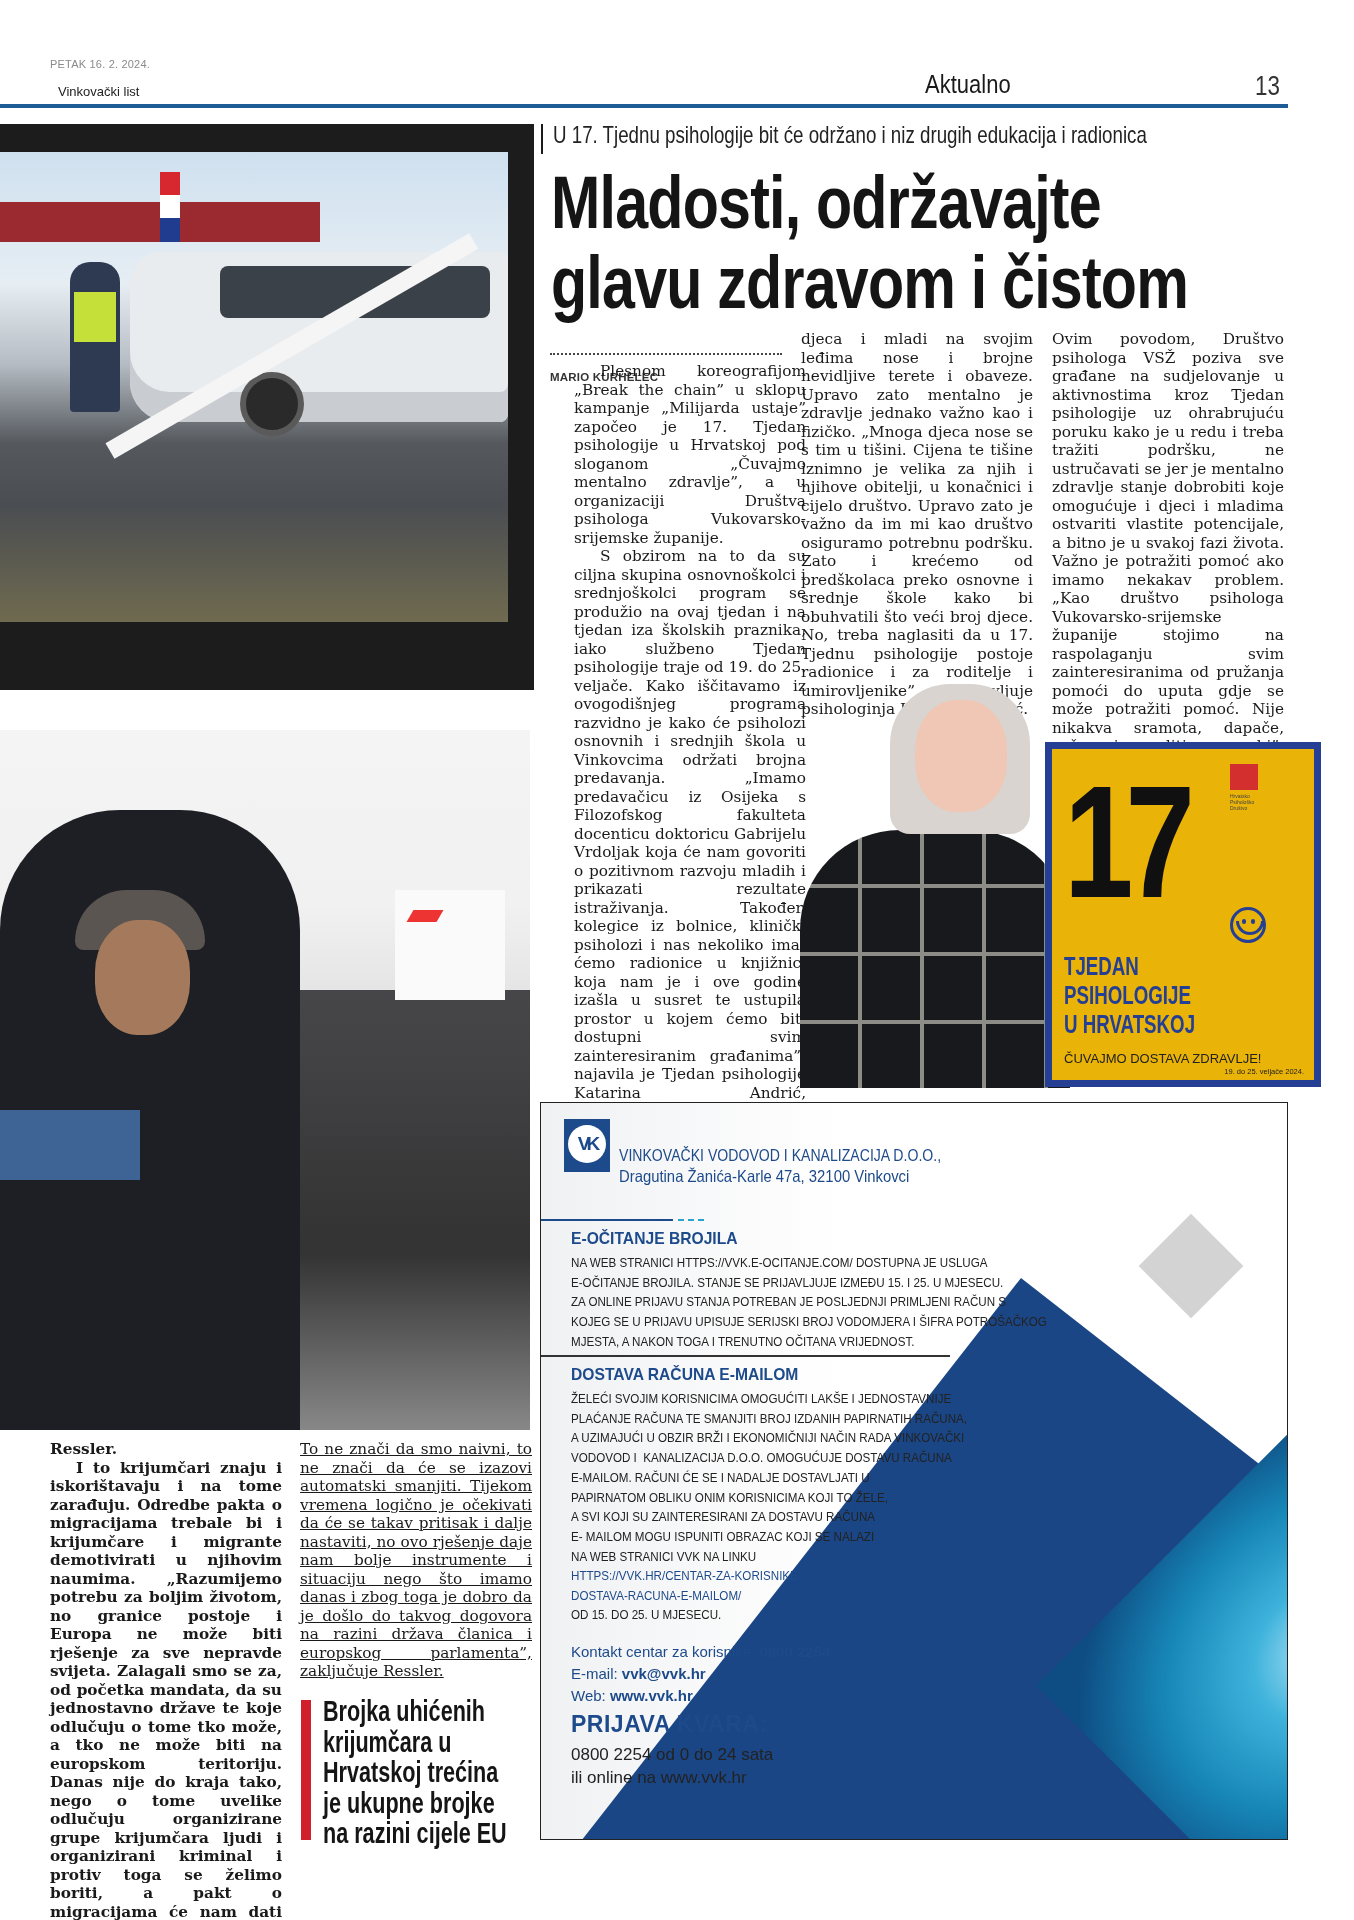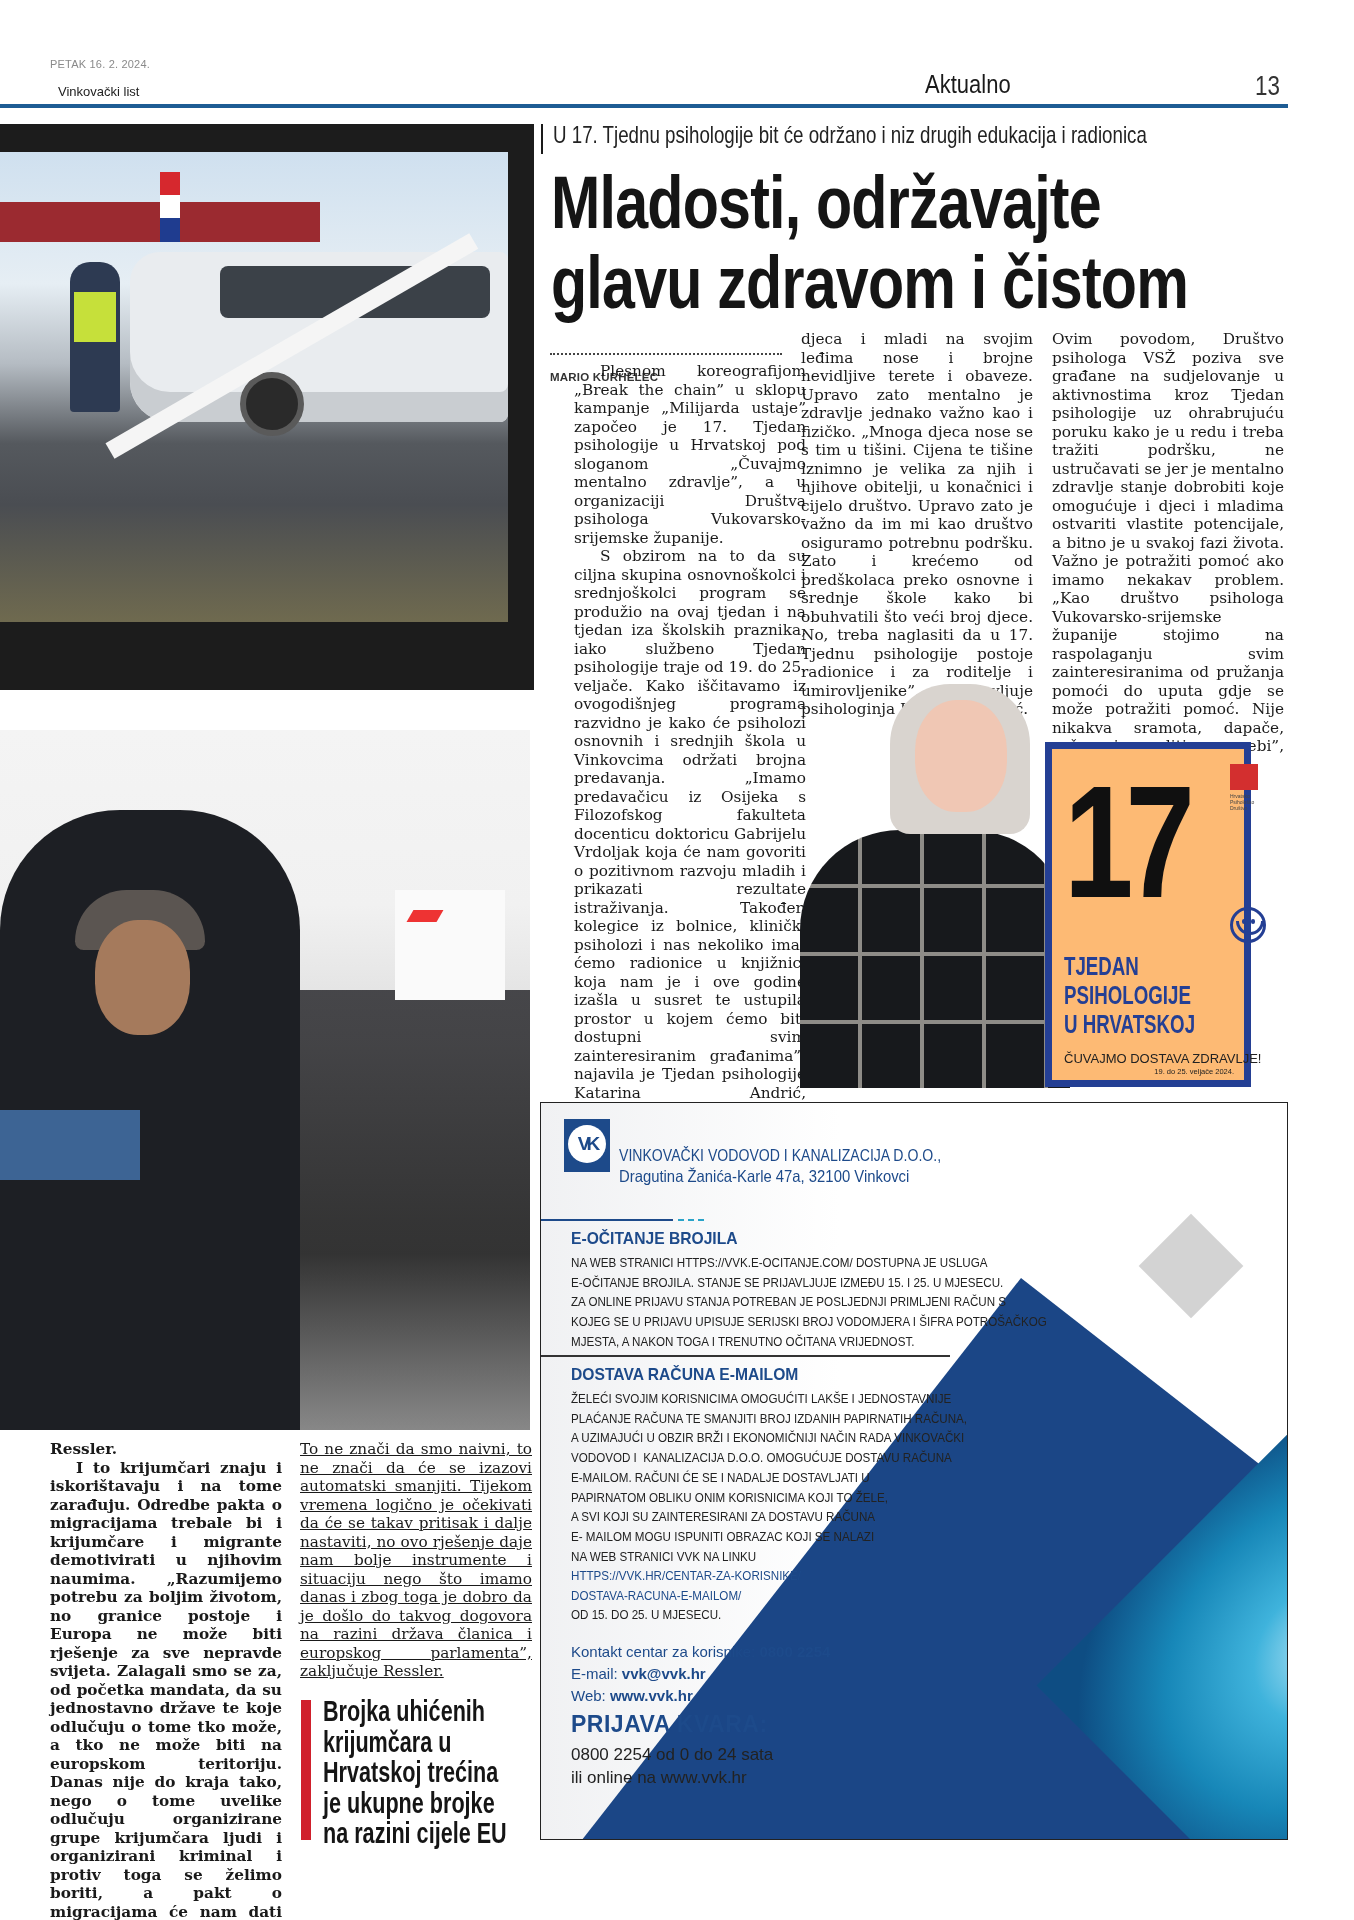--- a/index.html
+++ b/index.html
@@ -41,21 +41,21 @@
   .col p{margin:0;text-indent:26px;}
   .col p.noind{text-indent:0;}
   .c1{left:550px;top:362px;width:232px;margin-left:24px;}
   .c2{left:801px;top:330px;width:232px;}
   .c3{left:1052px;top:330px;width:232px;}
   .katarina{left:800px;top:680px;width:270px;height:408px;}
   .kat-hair{position:absolute;left:90px;top:4px;width:140px;height:150px;background:#d9d4cf;border-radius:60px 60px 20px 20px;}
   .kat-face{position:absolute;left:115px;top:20px;width:92px;height:112px;background:#f0c7b4;border-radius:45%;}
   .kat-body{position:absolute;left:0;top:150px;width:270px;height:258px;background:#17191c;border-radius:100px 100px 0 0;
     background-image:repeating-linear-gradient(90deg,transparent 0 58px,#8e8c87 58px 62px),repeating-linear-gradient(0deg,transparent 0 64px,#8e8c87 64px 68px);}
-  .poster{left:1045px;top:742px;width:206px;height:345px;border:7px solid #243f94;box-sizing:border-box;background:#fdba74;}
+  .poster{left:1045px;top:742px;width:276px;height:345px;border:7px solid #243f94;box-sizing:border-box;background:#eab308;}
   .poster .num{position:absolute;left:12px;top:18px;font:bold 160px "Liberation Sans",sans-serif;line-height:150px;color:#101010;letter-spacing:-10px;transform:scaleX(0.78);transform-origin:left;}
   .poster .logo{position:absolute;left:178px;top:15px;width:28px;height:26px;background:#d32f2f;}
   .poster .logotext{position:absolute;left:178px;top:44px;font:5px "Liberation Sans",sans-serif;color:#444;width:40px;line-height:6px;}
   .poster .title{position:absolute;left:12px;top:203px;font:bold 26px "Liberation Sans",sans-serif;line-height:29px;color:#243f94;transform:scaleX(0.72);transform-origin:left;white-space:pre;}
   .poster .smile{position:absolute;left:178px;top:158px;width:36px;height:36px;border:3px solid #243f94;border-radius:50%;box-sizing:border-box;}
   .poster .smile:before,.poster .smile:after{content:"";position:absolute;top:9px;width:4px;height:5px;background:#243f94;border-radius:2px;}
   .poster .smile:before{left:9px}.poster .smile:after{left:18px}
   .poster .mouth{position:absolute;left:184px;top:172px;width:22px;height:11px;border:3px solid #243f94;border-top:none;border-radius:0 0 14px 14px;}
   .poster .slogan{position:absolute;left:12px;top:302px;font:13px "Liberation Sans",sans-serif;color:#222;white-space:nowrap;}
   .poster .dates{position:absolute;right:10px;top:318px;font:7.5px "Liberation Sans",sans-serif;color:#222;}

